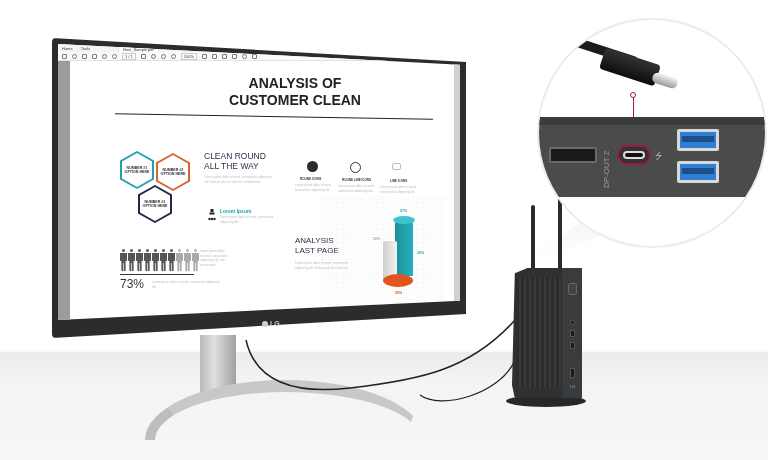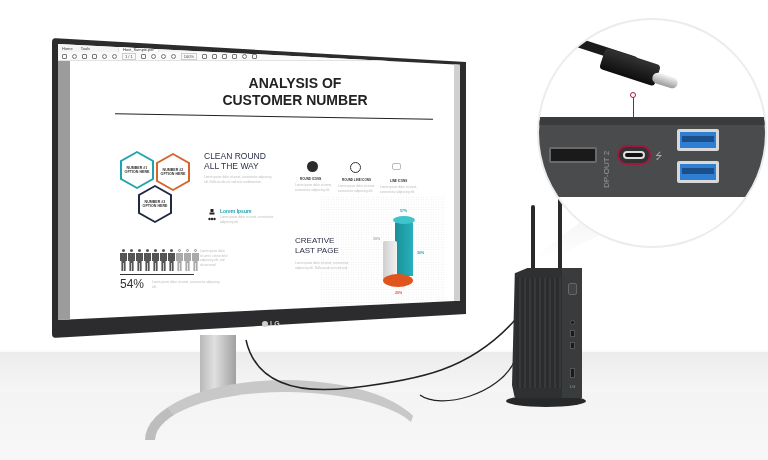--- a/index.html
+++ b/index.html
@@ -146,21 +146,21 @@
         <span class="tb-ic"></span>
         <span class="tb-ic round"></span>
         <span class="tb-ic"></span>
       </div>
       <div class="side-gray"></div>
       <div class="right-gray"></div>
 
       <div class="doc">
         <div class="doc-title">
           <div>ANALYSIS OF</div>
-          <div>CUSTOMER NUMBER</div>
+          <div>CUSTOMER CLEAN</div>
         </div>
         <div class="title-rule"></div>
 
         <div class="hex hex1">
             <div class="inner">
               <span><span>NUMBER #1</span><br><span>OPTION HERE</span></span>
             </div>
           </div>
         <div class="hex hex2">
             <div class="inner">
@@ -237,25 +237,25 @@
               <div class="hd"></div>
               <div class="bd"></div>
             </div>
           <div class="pp out">
               <div class="hd"></div>
               <div class="bd"></div>
             </div>
         </div>
         <div class="lorem" style="left:130px;top:188px;width:28px;">Lorem ipsum dolor sit amet, consectetur adipiscing elit, sed do eiusmod.</div>
         <div class="pct-rule"></div>
-        <div class="pct">54%</div>
+        <div class="pct">73%</div>
         <div class="lorem" style="left:82px;top:219px;width:70px;">Lorem ipsum dolor sit amet, consectetur adipiscing elit.</div>
 
         <div class="h-creative">
-          <div>CREATIVE</div>
+          <div>ANALYSIS</div>
           <div>LAST PAGE</div>
         </div>
         <div class="lorem" style="left:225px;top:200px;width:60px;">Lorem ipsum dolor sit amet, consectetur adipiscing elit. Nulla iaculis est sed erat.</div>
 
         <div class="bar-teal"></div>
         <div class="bar-teal-top"></div>
         <div class="bar-white"></div>
         <div class="bar-orange"></div>
         <div class="chart-lbl" style="left:330px;top:148px;color:#1fa3ad;">57%</div>
         <div class="chart-lbl" style="left:303px;top:176px;color:#aaa;">30%</div>

